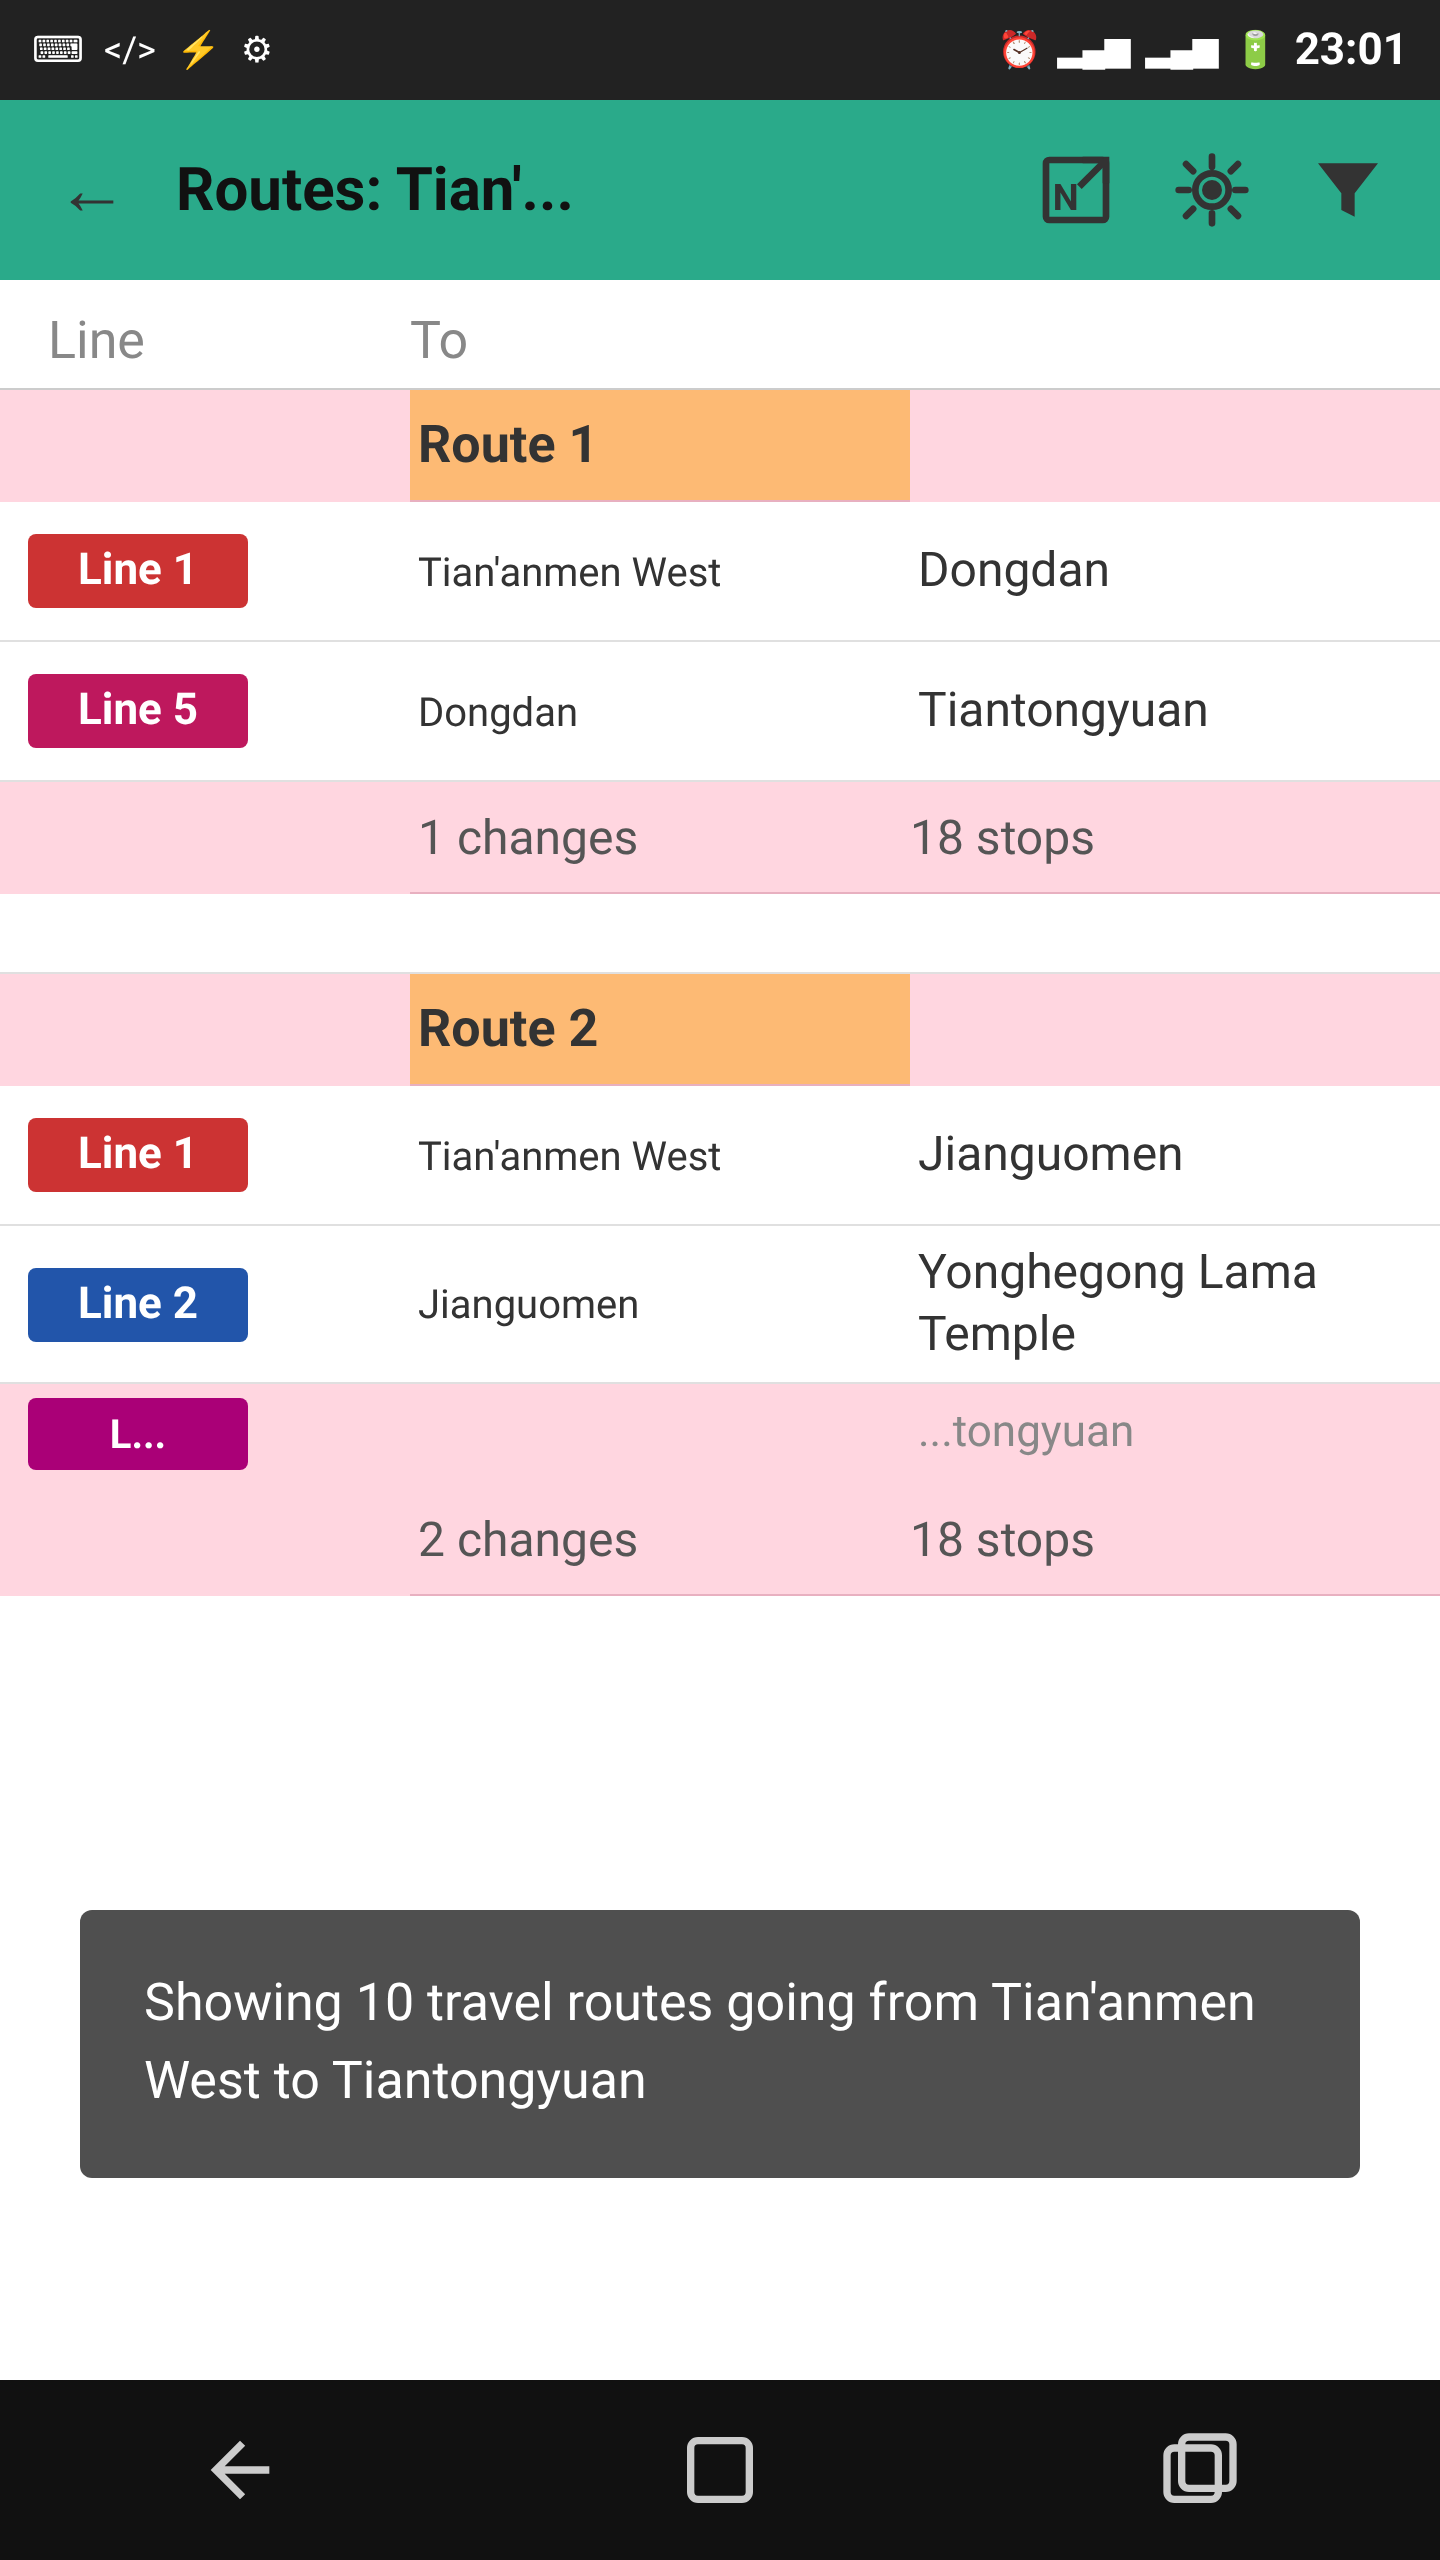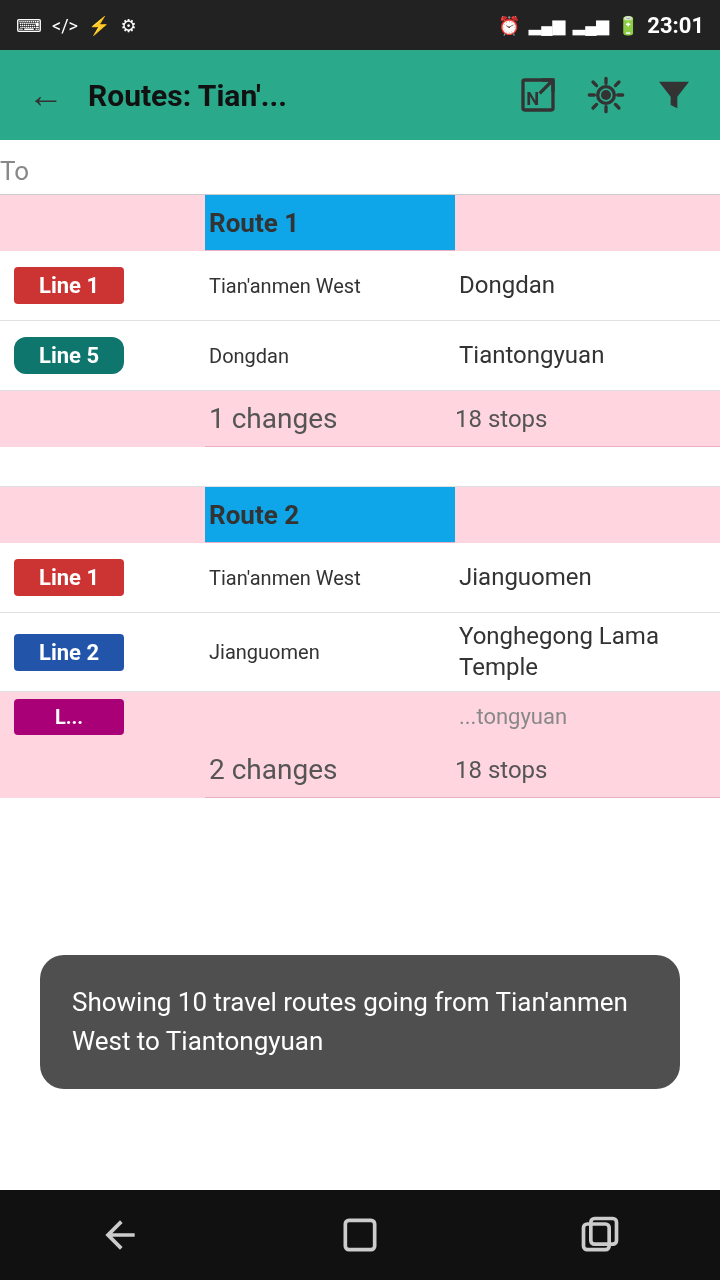--- a/index.html
+++ b/index.html
@@ -107,21 +107,21 @@
     
     .route-section {
       width: 720px;
       margin-bottom: 10px;
     }
 
     
     .route-header-row {
       display: flex;
       width: 720px;
-      background: #0ea5e9;
+      background: #fdba74;
       height: 56px;
       align-items: center;
       border-bottom: 1px solid #e8b0c0;
     }
     .route-header-cell-left {
       width: 205px;
       height: 56px;
       background: #ffd6e0;
     }
     .route-header-cell-mid {
@@ -184,21 +184,21 @@
       align-items: center;
       border-bottom: 1px solid #e8b0c0;
     }
     .summary-cell-left {
       width: 205px;
       height: 56px;
       background: #ffd6e0;
     }
     .summary-cell-changes {
       width: 250px;
-      font-size: 28px;
+      font-size: 24px;
       color: #555;
       padding-left: 4px;
     }
     .summary-cell-stops {
       flex: 1;
       font-size: 24px;
       color: #555;
     }
 
     
@@ -208,21 +208,21 @@
       border-bottom: 1px solid #e0e0e0;
     }
 
     
     .toast-overlay {
       position: absolute;
       left: 40px;
       right: 40px;
       top: 955px;
       background: rgba(60,60,60,0.9);
-      border-radius: 24px;
+      border-radius: 6px;
       padding: 28px 32px;
       z-index: 100;
     }
     .toast-text {
       color: #fff;
       font-size: 26px;
       line-height: 1.5;
     }
 
     
@@ -308,20 +308,21 @@
   </div>
 
   <div class="toolbar-icon">
     <svg viewBox="0 0 24 24">
       <path d="M3 4h18l-7 9v7l-4-2v-5L3 4z" fill="#333"></path>
     </svg>
   </div>
 </div>
 
 <div class="col-headers">
+  <div class="col-line">Line</div>
   <div class="col-to">To</div>
 </div>
 
 <div class="route-section">
 
   <div class="route-header-row">
     <div class="route-header-cell-left"></div>
     <div class="route-header-cell-mid">Route 1</div>
     <div class="route-header-cell-right"></div>
   </div>
@@ -329,21 +330,21 @@
   <div class="route-detail-row">
     <div class="line-badge-cell">
       <div class="line-badge" style="background:#cc3333;">Line 1</div>
     </div>
     <div class="from-cell">Tian'anmen West</div>
     <div class="to-cell">Dongdan</div>
   </div>
 
   <div class="route-detail-row">
     <div class="line-badge-cell">
-      <div class="line-badge" style="background:#0f766e;border-radius:12px;">Line 5</div>
+      <div class="line-badge" style="background:#be185d;">Line 5</div>
     </div>
     <div class="from-cell">Dongdan</div>
     <div class="to-cell">Tiantongyuan</div>
   </div>
 
   <div class="summary-row">
     <div class="summary-cell-left"></div>
     <div class="summary-cell-changes">1 changes</div>
     <div class="summary-cell-stops">18 stops</div>
   </div>

